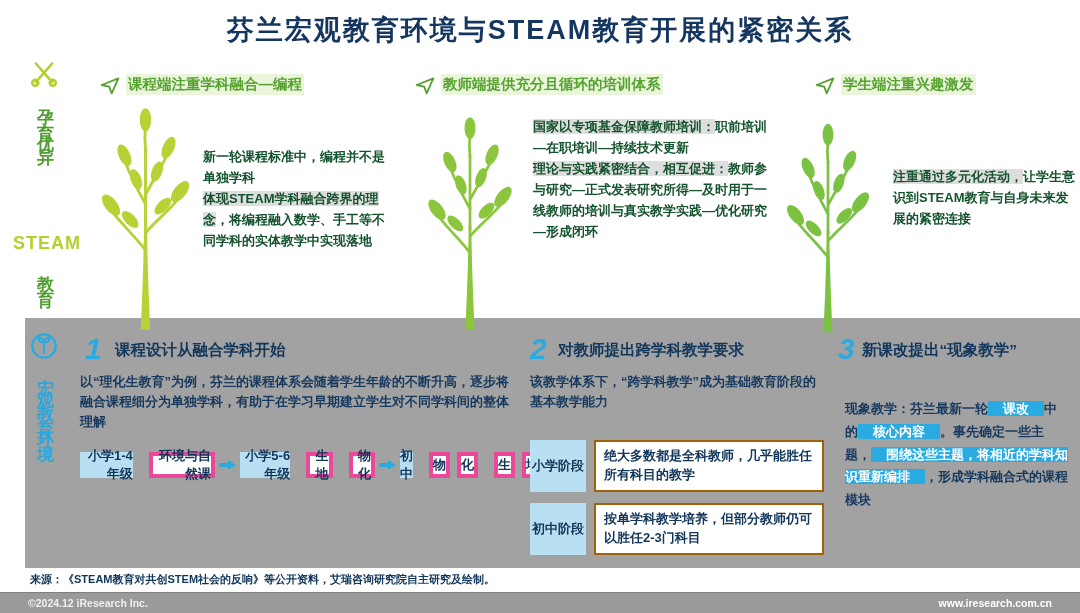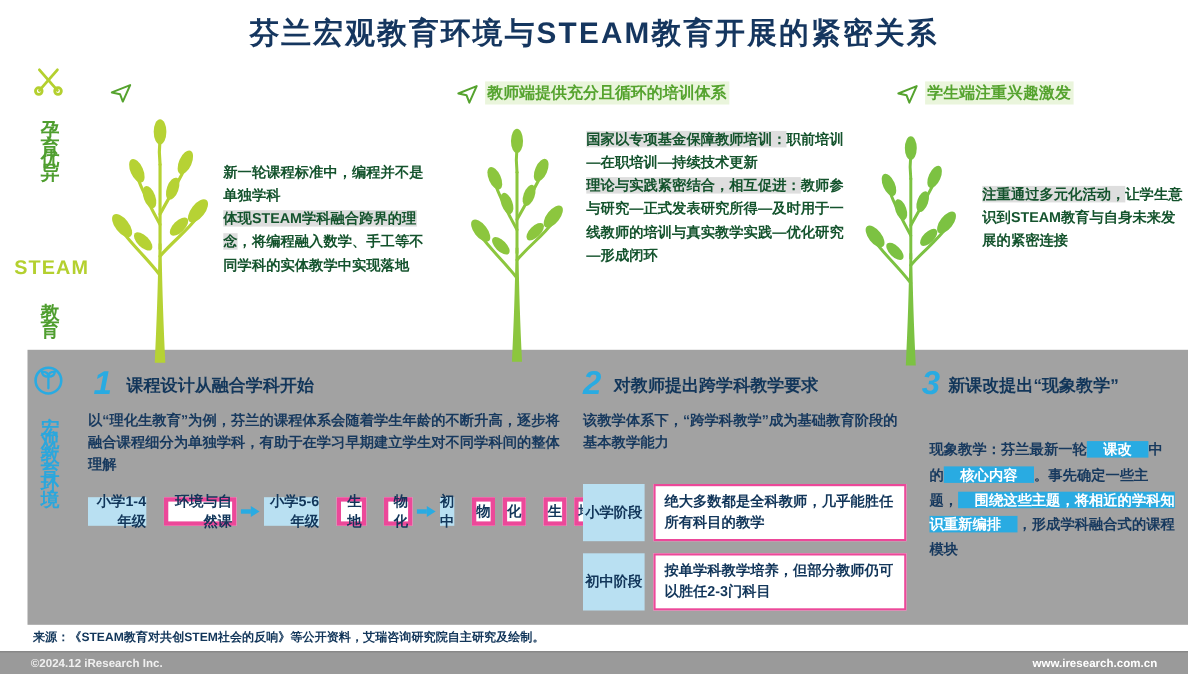--- a/index.html
+++ b/index.html
@@ -82,21 +82,21 @@
   .flow-arrow::after  { content:''; position:absolute; left:9px; top:0; border-left:8px solid #29abe2;
                         border-top:5px solid transparent; border-bottom:5px solid transparent; }
 
   
   .row-label {
     width:56px; height:52px; background:#b9e0f2; color:#12365a;
     display:flex; align-items:center; justify-content:center; text-align:center;
     font-size:13px; font-weight:800; line-height:1.3; padding:2px; z-index:2;
   }
   .row-text {
-    width:230px; height:52px; background:#ffffff; border:2px solid #ec4899; color:#12365a;
+    width:230px; height:52px; background:#ffffff; border:2px solid #a16207; color:#12365a;
     font-size:13px; font-weight:700; line-height:1.45; padding:5px 8px; z-index:2;
     display:flex; align-items:center;
   }
 
   
   .source-line { left:30px; top:572px; font-size:11px; font-weight:700; color:#12365a; }
   .footer-bar {
     left:0; top:592px; width:1080px; height:21px;
     background:#9a9a9a; border-top:1px solid #7f7f7f;
     display:flex; align-items:center; justify-content:space-between;
@@ -132,20 +132,21 @@
   </svg>
 </div>
 <div class="abs v-text v-blue" style="left:34px; top:366px;">宏观教育环境</div>
 
 <div class="abs col-header" style="left:100px;">
   <span class="plane-icon">
     <svg viewBox="0 0 24 24" width="20" height="20">
         <path d="M2 12 L22 4 L14 22 L11 14 Z" fill="none" stroke="#55a32e" stroke-width="2.2" stroke-linejoin="round"></path>
       </svg>
   </span>
+  <span class="hd-text">课程端注重学科融合—编程</span>
 </div>
 <div class="abs col-header" style="left:415px;">
   <span class="plane-icon">
     <svg viewBox="0 0 24 24" width="20" height="20">
         <path d="M2 12 L22 4 L14 22 L11 14 Z" fill="none" stroke="#55a32e" stroke-width="2.2" stroke-linejoin="round"></path>
       </svg>
   </span>
   <span class="hd-text">教师端提供充分且循环的培训体系</span>
 </div>
 <div class="abs col-header" style="left:815px;">

